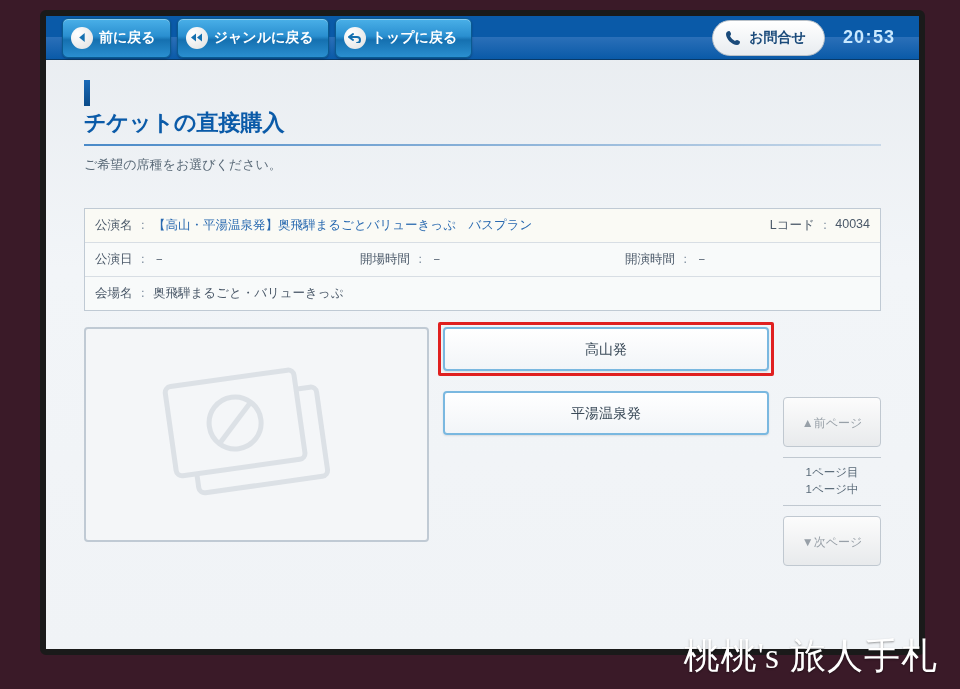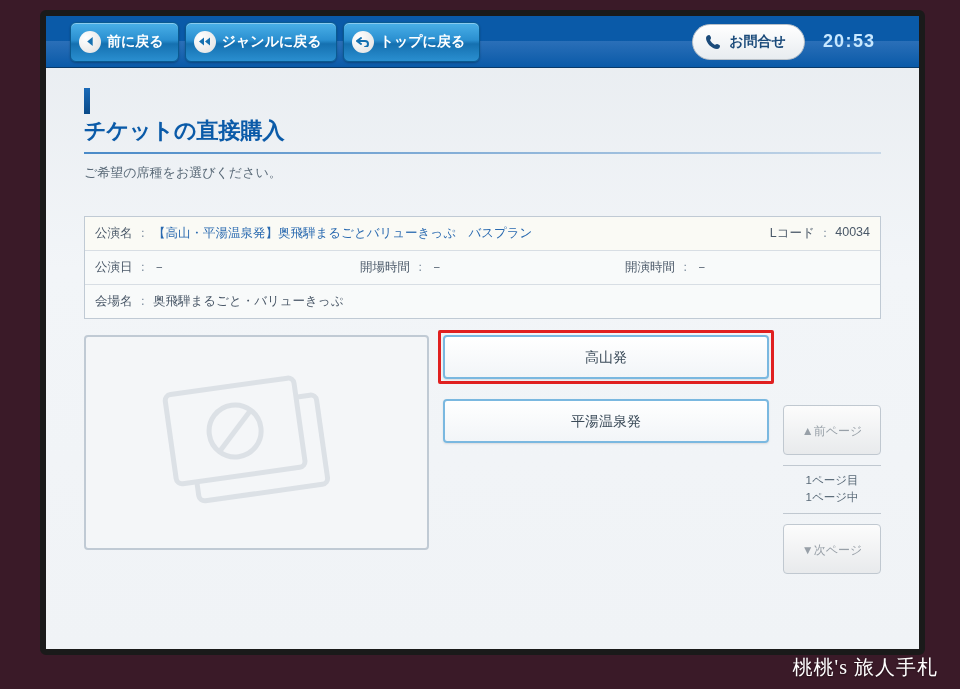--- a/index.html
+++ b/index.html
@@ -14,26 +14,26 @@
     position: absolute;
     left: 40px; top: 10px;
     width: 885px; height: 645px;
     background: linear-gradient(180deg, #e8ecf0 0%, #f2f5f8 40%, #f0f3f6 100%);
     border: 6px solid #1a1a1a;
     border-radius: 6px;
     overflow: hidden;
   }
   .topbar {
     position: relative;
-    height: 52px;
+    height: 44px;
     background: linear-gradient(180deg, #0a5aa8 0%, #0a5aa8 48%, #2a6fb8 50%, #0a5aa8 100%);
     border-bottom: 1px solid #083a6a;
     display: flex;
     align-items: center;
-    padding: 6px 24px;
+    padding: 6px 16px;
     gap: 6px;
   }
   .nav-btn {
     height: 40px;
     background: linear-gradient(180deg, #4ab0e8 0%, #2a8fd0 45%, #1570b0 55%, #2a8fd0 100%);
     border: 1px solid #0a5a90;
     border-radius: 6px;
     color: #fff;
     font-size: 14px;
     font-weight: bold;
@@ -65,21 +65,21 @@
     color: #1a4a7a;
     font-size: 14px;
     font-weight: 600;
     cursor: pointer;
   }
   .phone-svg { width: 16px; height: 16px; }
   .clock {
     color: #c8e8ff;
     font-size: 18px;
     font-weight: bold;
-    margin: 0 20px 0 12px;
+    margin: 0 8px 0 12px;
     letter-spacing: 1px;
   }
   .clock .colon { display: inline-block; width: 8px; text-align: center; }
   .title-block {
     padding: 20px 38px 10px 38px;
   }
   .title-row { display: flex; align-items: baseline; gap: 2px; flex-direction: column; }
   .title-bar {
     width: 6px; height: 26px;
     background: linear-gradient(180deg, #1a6ab8, #0a4a88);
@@ -199,21 +199,21 @@
     font-size: 11.5px;
     color: #5a6a78;
     padding: 6px 0;
     line-height: 1.5;
   }
   .watermark {
     position: absolute;
     right: 22px; bottom: 8px;
     color: #fff;
     font-family: "Brush Script MT", cursive;
-    font-size: 20px;
+    font-size: 36px;
     text-shadow: 0 1px 2px rgba(0,0,0,0.4);
     letter-spacing: 1px;
     pointer-events: none;
   }
 </style>
 </head>
 <body>
 
 <div class="screen">
 

